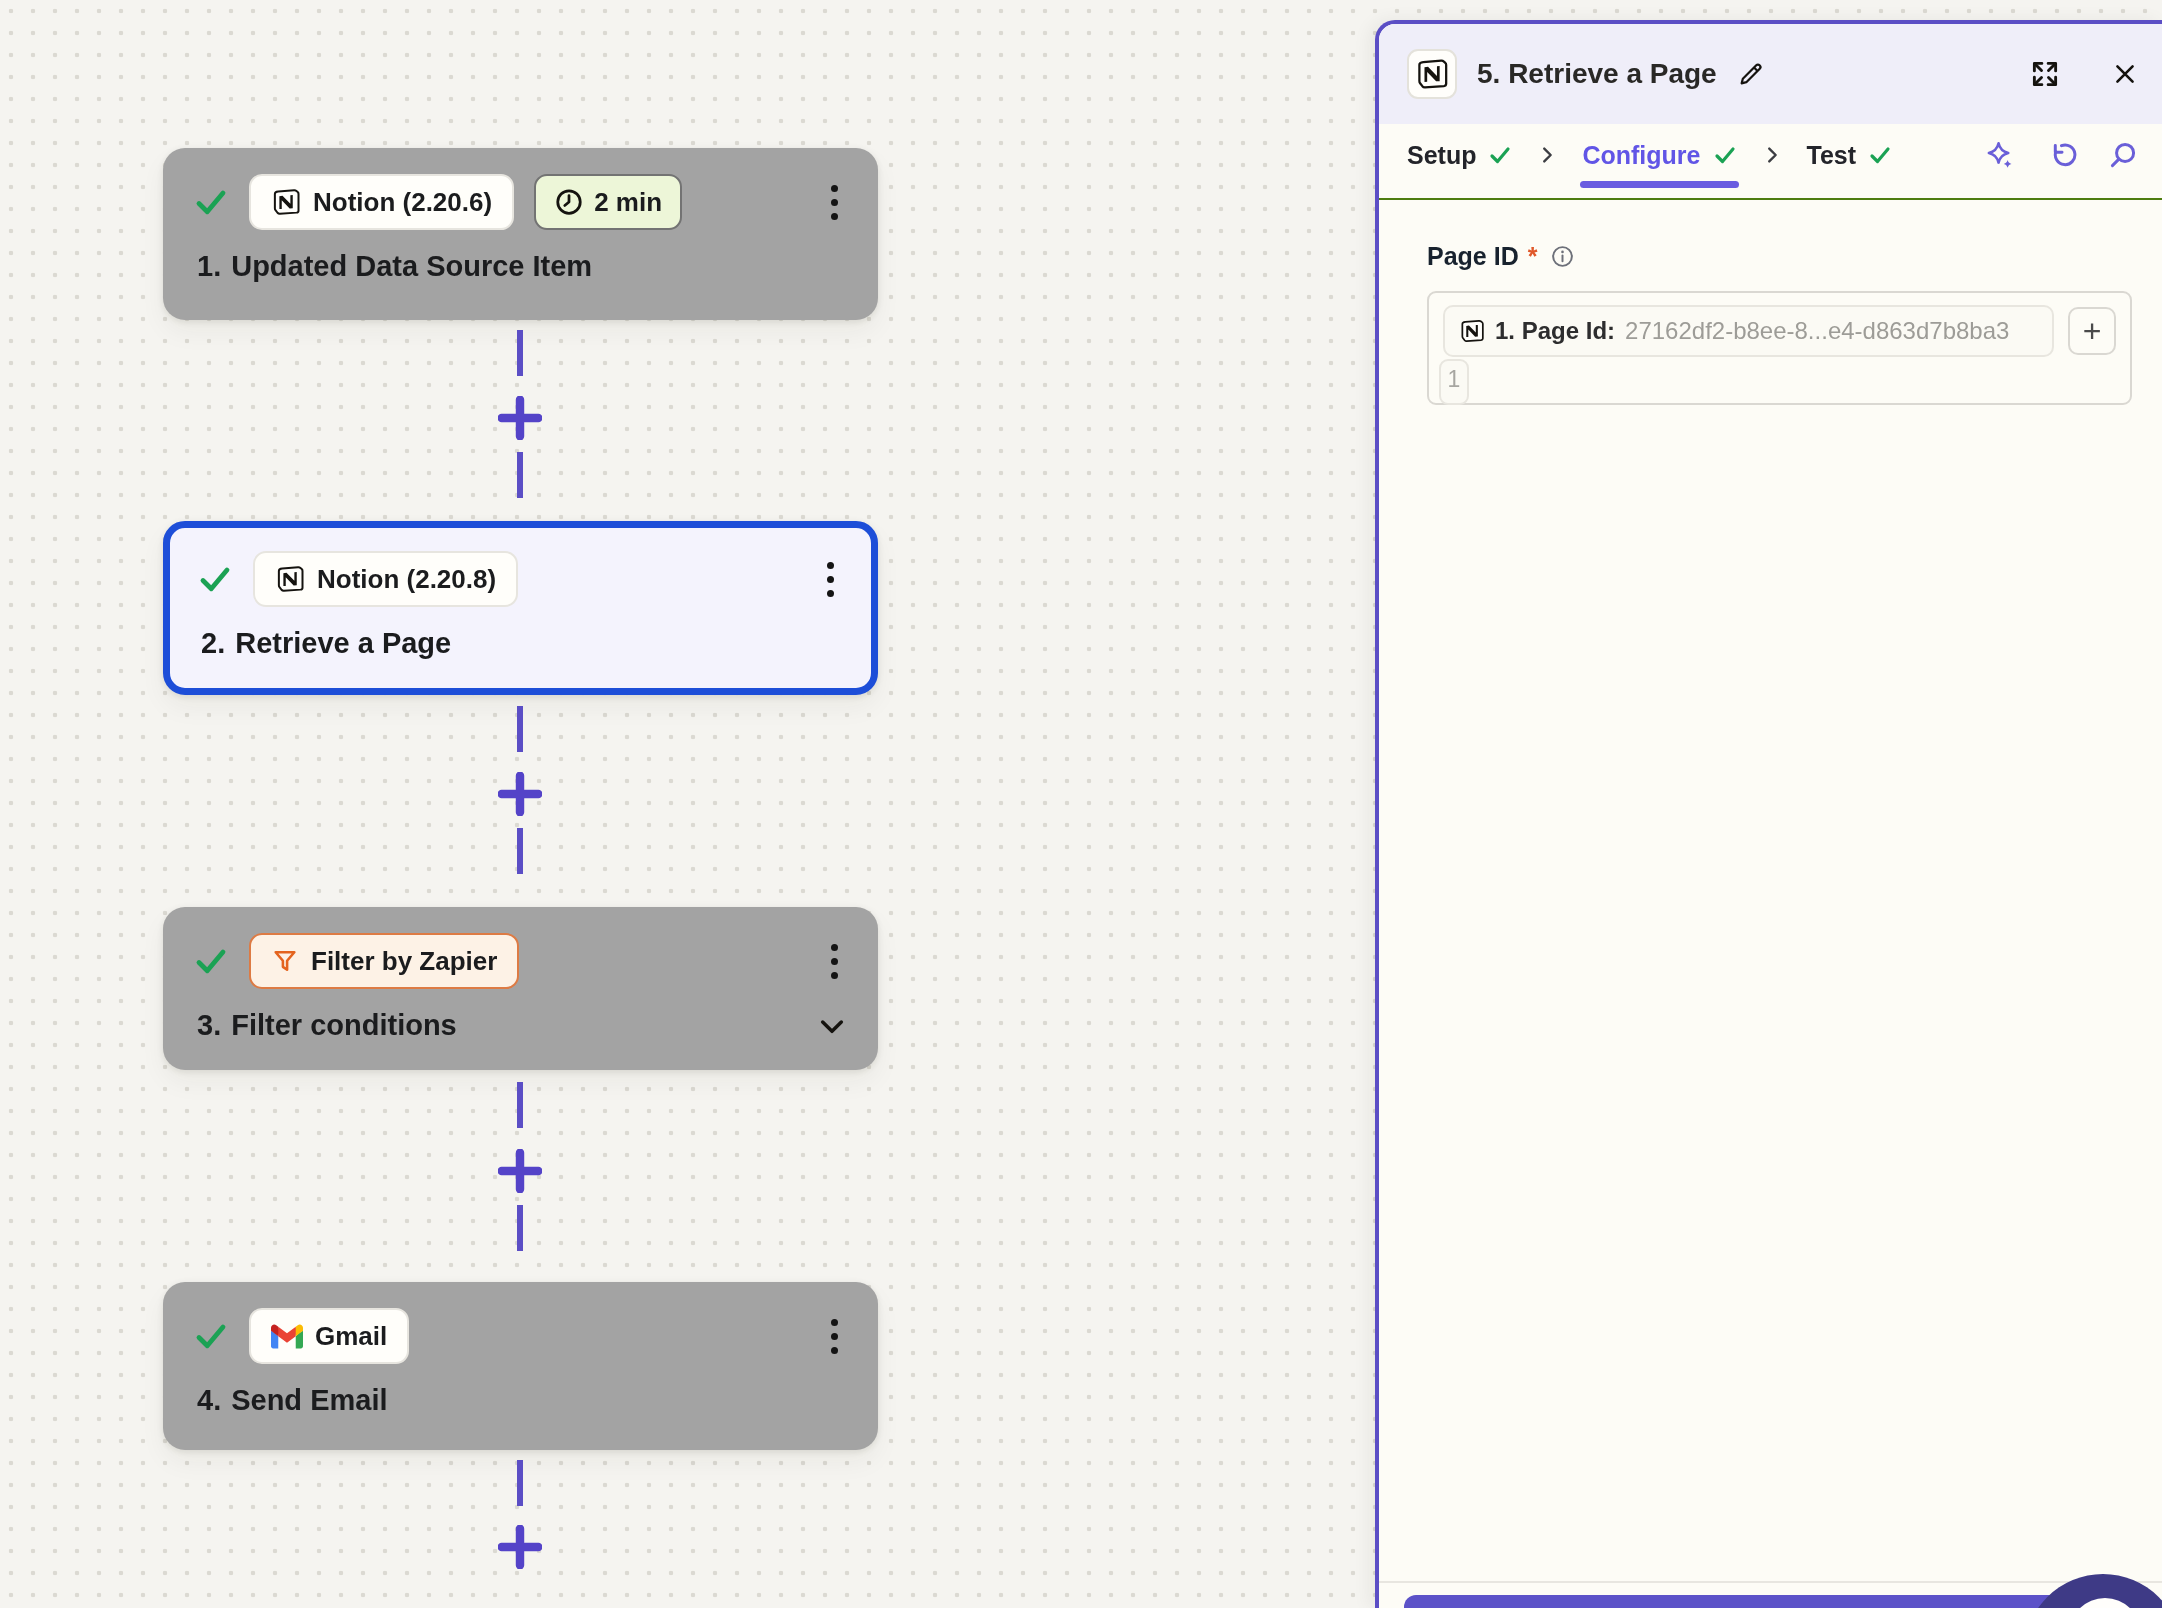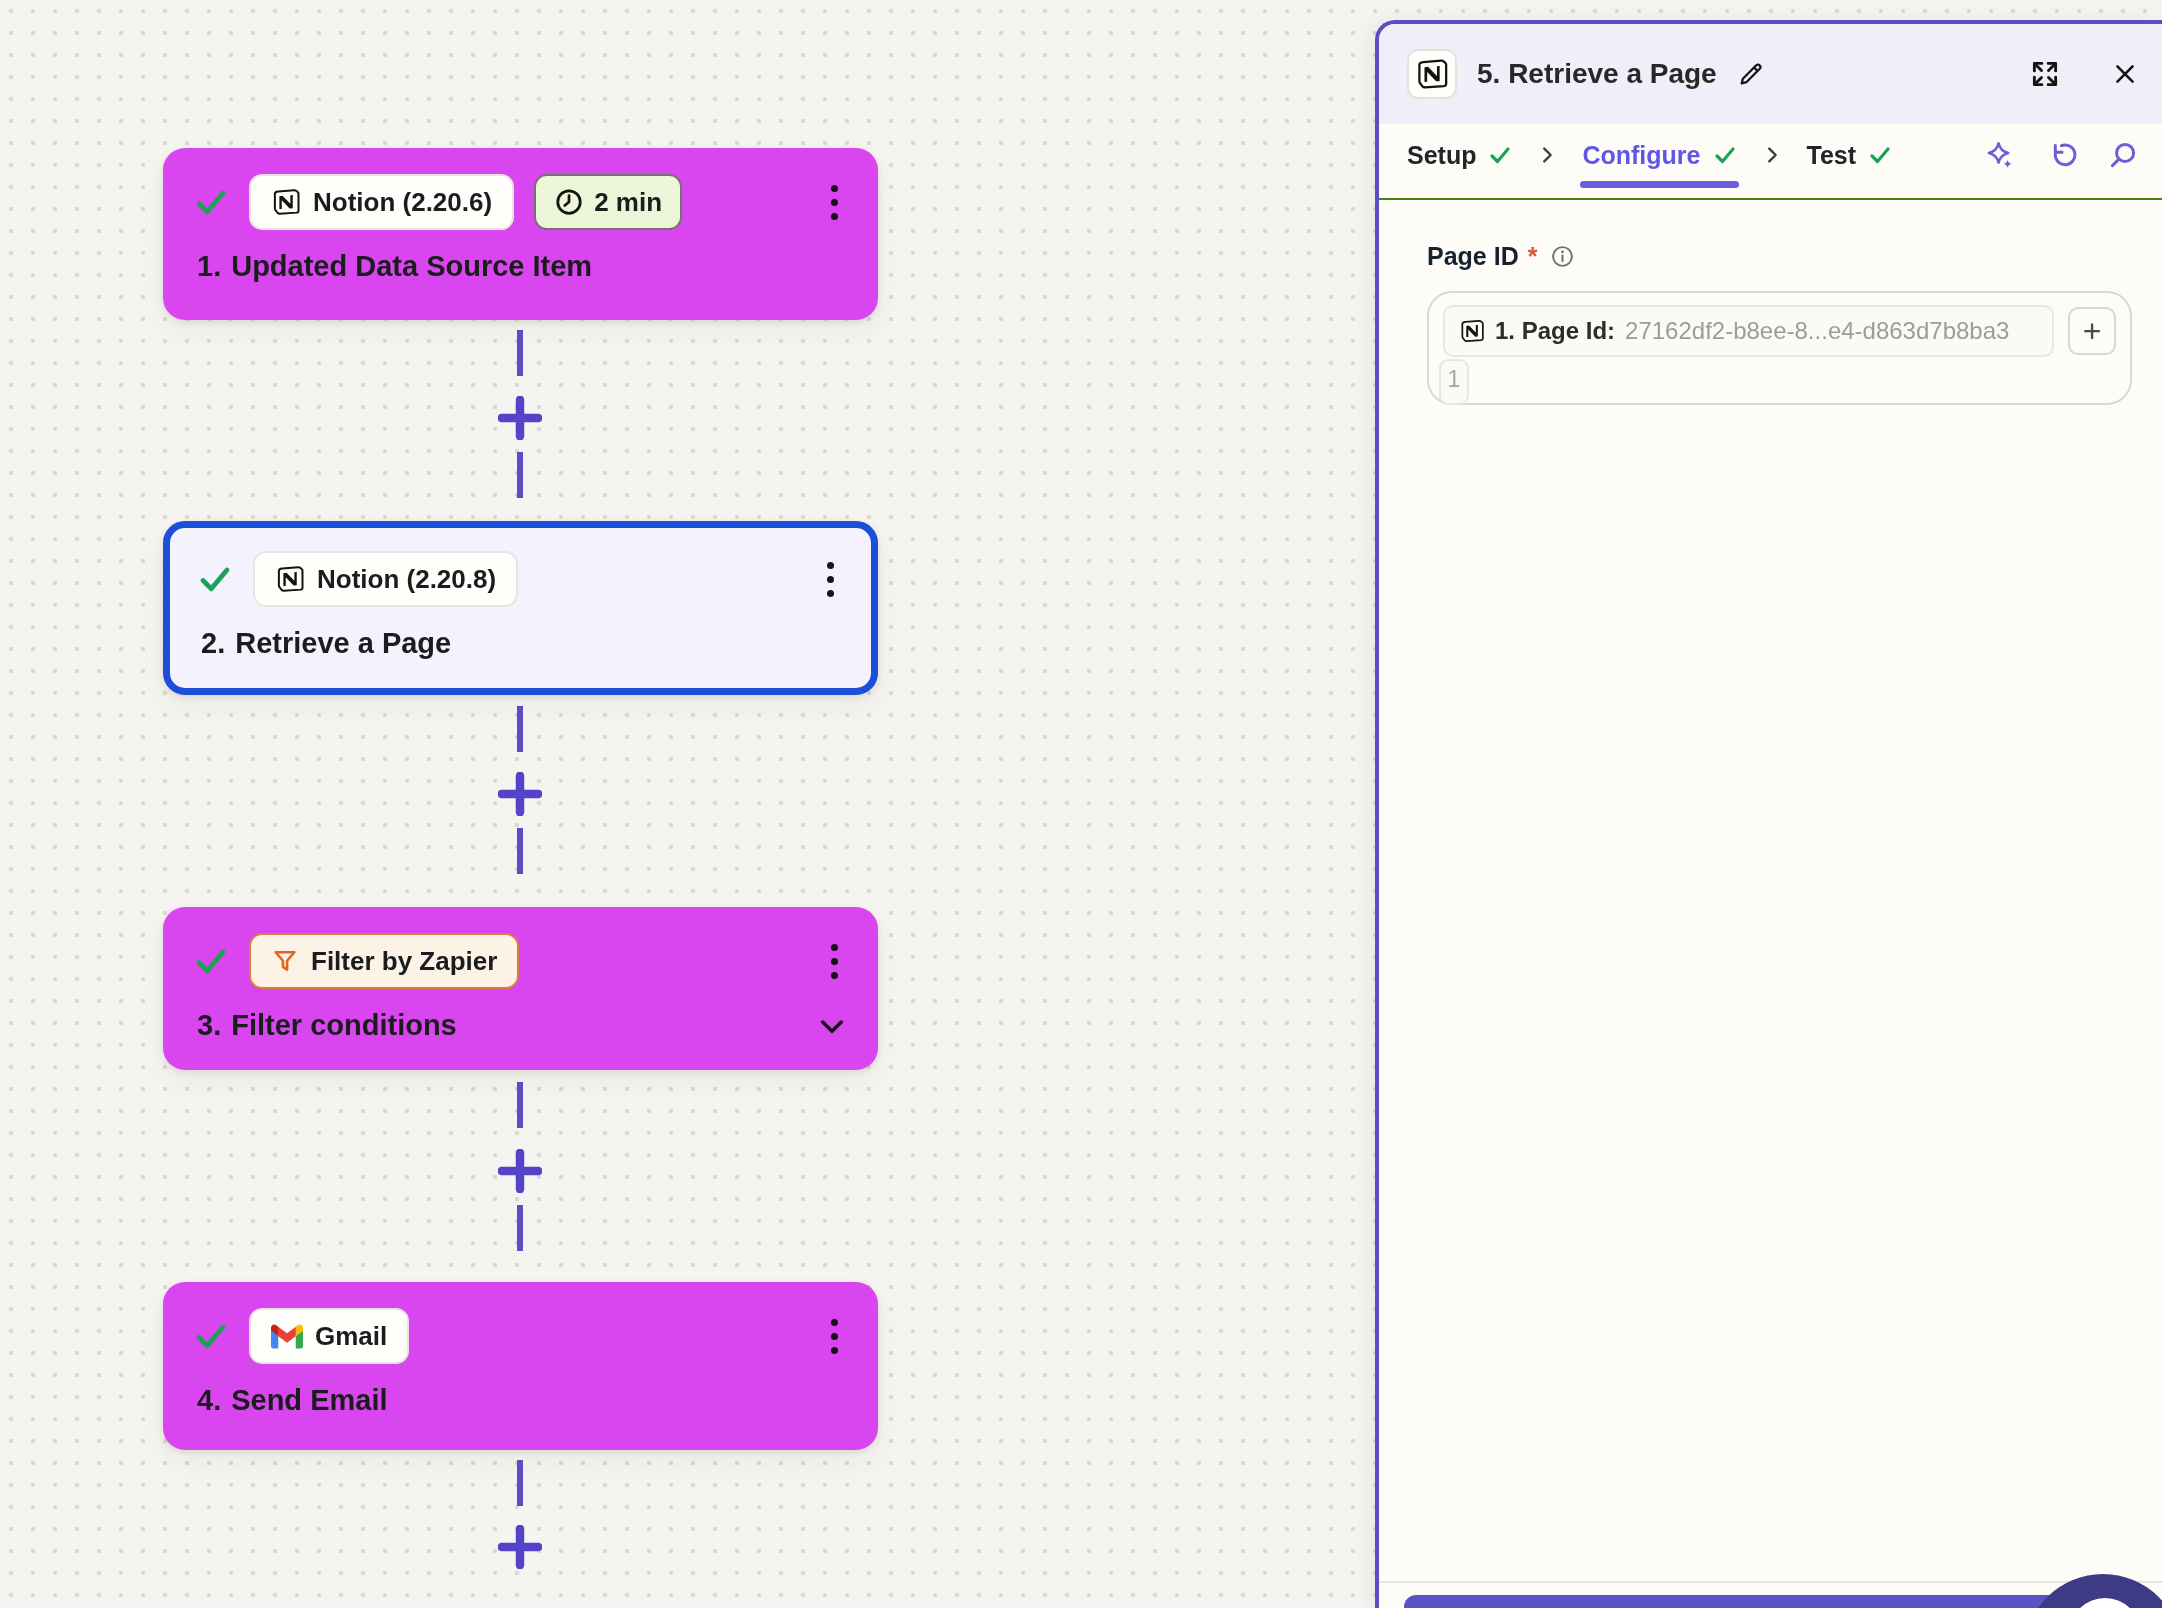--- a/index.html
+++ b/index.html
@@ -9,21 +9,21 @@
     background-color:#f5f4f0;
     background-image:radial-gradient(#dbd9d2 2px, transparent 2.6px);
     background-size:22px 22px;
     position:relative;
     color:#1f1f21;
   }
 
   
   .step-card{
     position:absolute; left:163px; width:715px;
-    background:#d946ef; border-radius:22px;
+    background:#a3a3a3; border-radius:22px;
     box-shadow:0 2px 6px rgba(40,35,20,.10), 0 12px 26px rgba(40,35,20,.05);
     padding:26px 30px 17px 30px;
   }
   .step-card.selected{
     background:#f4f3fd;
     border:7px solid #1d4ed8;
     padding:23px 27px 21px 27px;
   }
   .card-row1{ display:flex; align-items:center; gap:20px; }
   .check-ic{ width:36px; height:36px; flex:0 0 auto; }
@@ -98,21 +98,21 @@
   .tab-tools{ margin-left:auto; display:flex; align-items:center; gap:30px; }
   .tool-ic{ width:31px; height:31px; cursor:pointer; }
 
   .panel-body{ padding:42px 30px 0 48px; }
   .field-label-row{ display:flex; align-items:center; gap:9px; }
   .field-label{ font-size:25px; font-weight:700; color:#18222e; }
   .req-star{ font-size:25px; font-weight:700; color:#e0582a; }
   .info-ic{ width:25px; height:25px; margin-left:4px; }
   .field-input{
     margin-top:20px; width:705px; height:114px;
-    border:2px solid #dad8d2; border-radius:25px;
+    border:2px solid #dad8d2; border-radius:9px;
     padding:12px 14px; position:relative; background:#fdfcf6;
   }
   .pill-row{ display:flex; align-items:center; }
   .token-pill{
     flex:1; min-width:0; height:52px;
     display:flex; align-items:center; gap:10px;
     background:#fbfaf4; border:2px solid #e8e6df; border-radius:10px;
     padding:0 14px; margin-right:14px;
     overflow:hidden; white-space:nowrap; cursor:pointer;
   }

